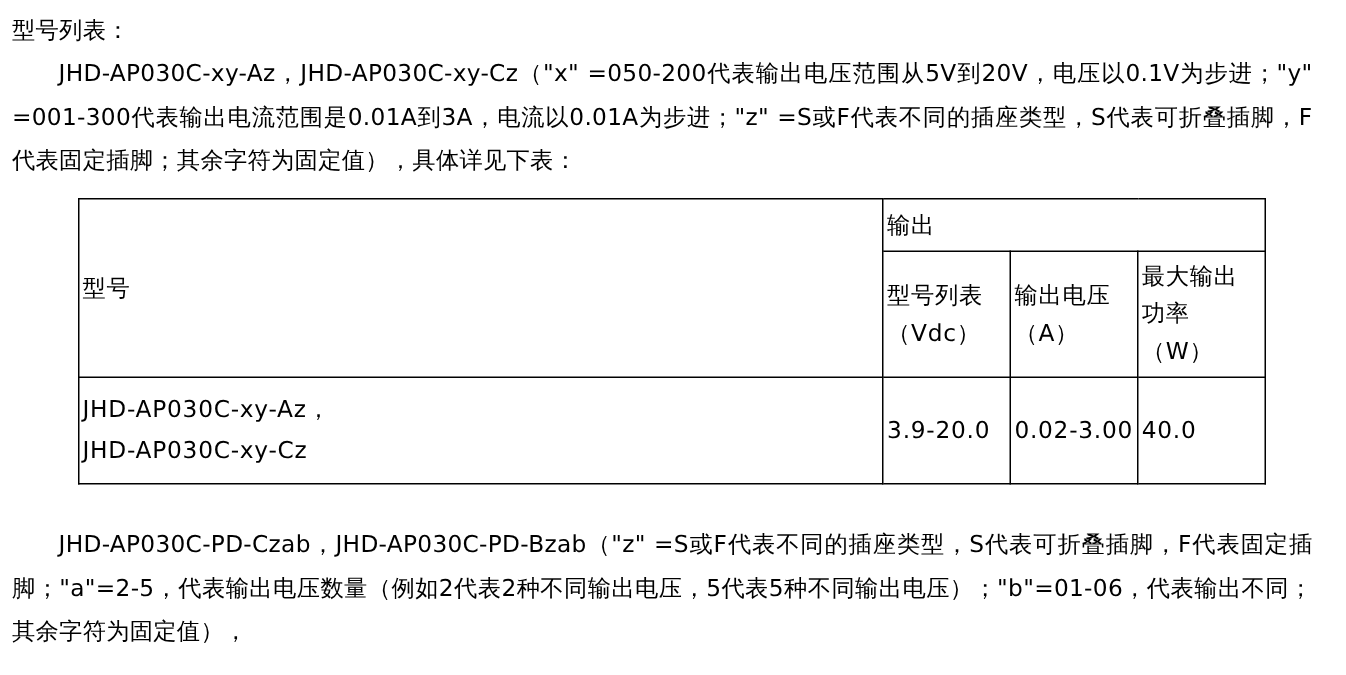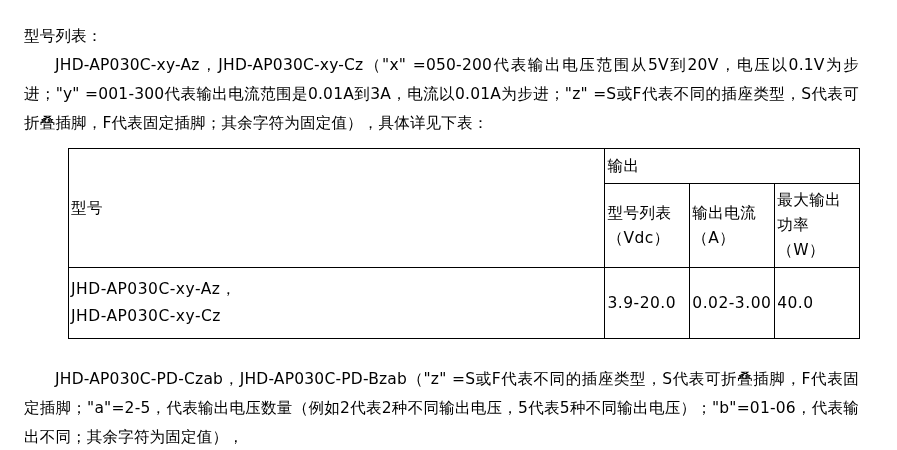--- a/index.html
+++ b/index.html
@@ -11,21 +11,21 @@
     width: 897px;
     height: 450px;
     font-family: "DejaVu Sans", "Liberation Sans", sans-serif;
     color: #000000;
     overflow: hidden;
   }
   .page {
     position: relative;
     width: 897px;
     height: 450px;
-    padding: 16px;
+    padding: 0;
     box-sizing: border-box;
   }
   .para {
     font-size: 15.5px;
     line-height: 29px;
     letter-spacing: 0.2px;
     margin: 0;
     padding: 0 22px 0 8px;
     text-align: justify;
     text-justify: inter-ideograph;
@@ -86,21 +86,21 @@
         <tr class="row-out-head">
           <td class="col-model" rowspan="2">型号</td>
           <td class="col-a" colspan="3">输出</td>
         </tr>
         <tr class="row-sub">
           <td class="col-a">
             <span class="nowrapline">型号列表</span>
             <span class="nowrapline">（Vdc）</span>
           </td>
           <td class="col-b">
-            <span class="nowrapline">输出电流</span>
+            <span class="nowrapline">输出电压</span>
             <span class="nowrapline">（A）</span>
           </td>
           <td class="col-c">
             <span class="nowrapline">最大输出功率</span>
             <span class="nowrapline">（W）</span>
           </td>
         </tr>
         <tr class="row-data">
           <td class="col-model model-cell">
             <span class="nowrapline">JHD-AP030C-xy-Az，</span>

